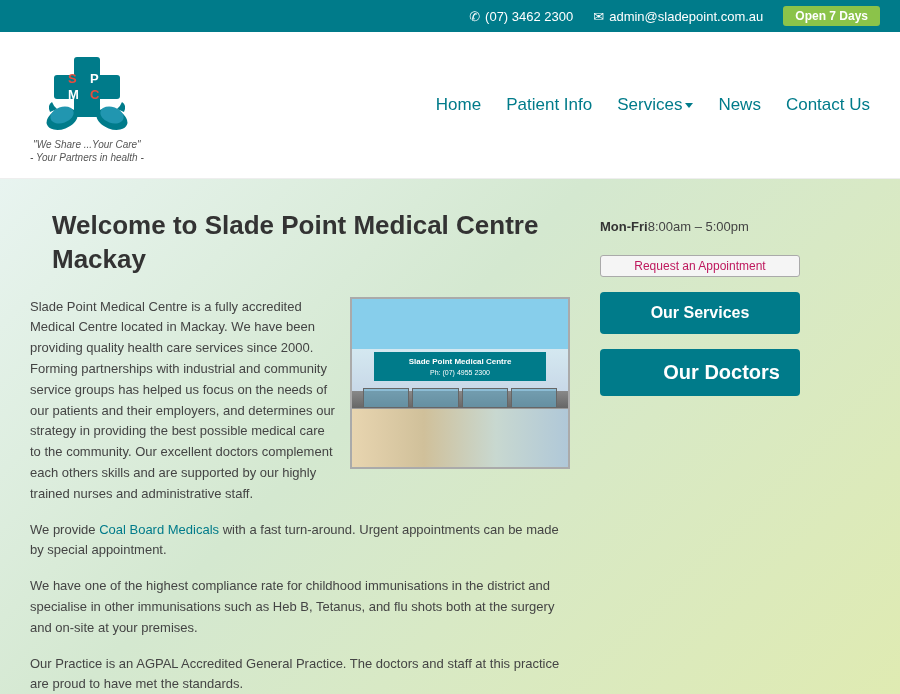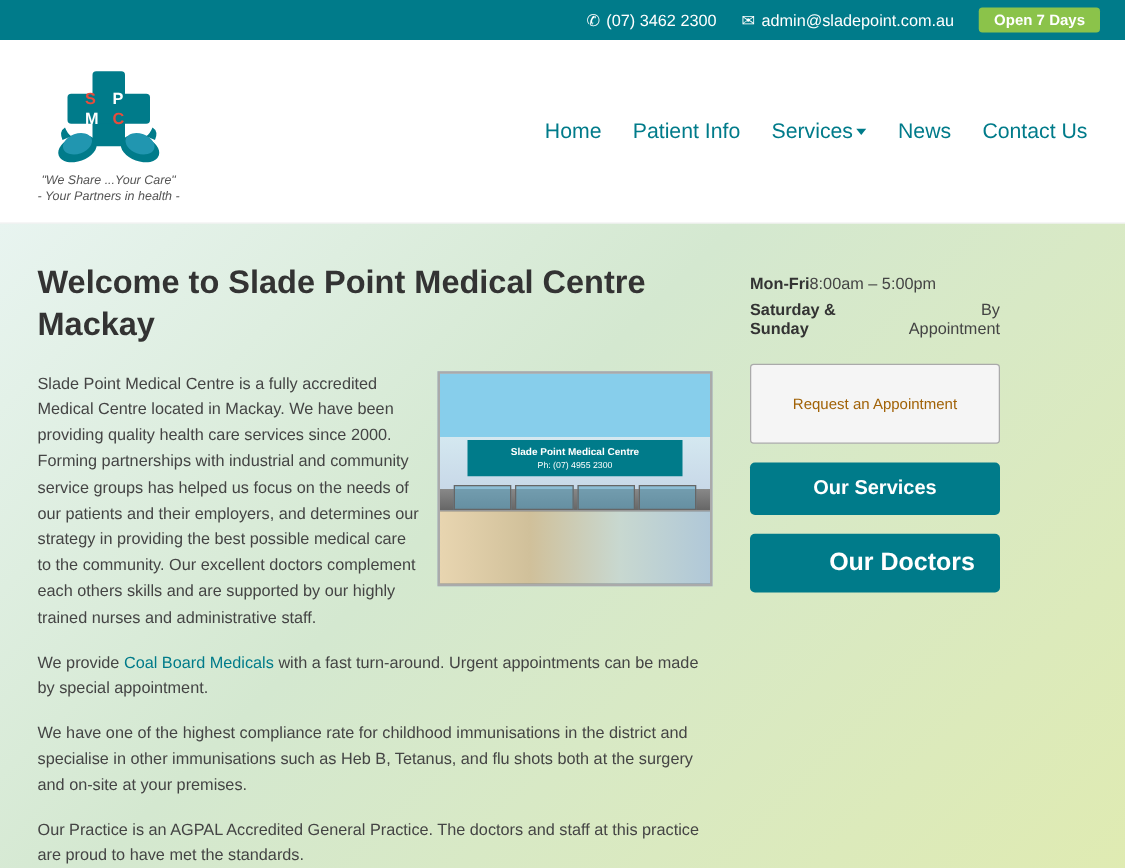--- a/index.html
+++ b/index.html
@@ -93,20 +93,21 @@
     .content-left {
       flex: 1;
       max-width: 540px;
     }
     .page-title {
       font-size: 26px;
       font-weight: bold;
       color: #333;
       margin-bottom: 20px;
       line-height: 1.3;
+      margin-left: 22px;
     }
 
     .body-text {
       font-size: 13px;
       color: #444;
       line-height: 1.6;
       margin-bottom: 15px;
     }
     .body-text a, .link {
       color: #007b8a;
@@ -203,22 +204,22 @@
     }
     .hours-value {
       color: #444;
       font-size: 13px;
       text-align: right;
     }
 
     .btn-appointment {
       border: 1px solid #aaa;
       background: #f5f5f5;
-      color: #a16207;
-      padding: 24px 14px;
+      color: #be185d;
+      padding: 3px 14px;
       font-size: 12px;
       cursor: pointer;
       border-radius: 3px;
       width: 100%;
       text-align: center;
     }
 
     .btn-services {
       background: #007b8a;
       color: #fff;
@@ -355,24 +356,20 @@
     <p class="body-text">Our Practice is an AGPAL Accredited General Practice. The doctors and staff at this practice are proud to have met the standards.</p>
 
   </div>
 
   <div class="content-right">
     <div class="hours-section">
       <div class="hours-row">
         <span class="hours-label">Mon-Fri</span>
         <span class="hours-value">8:00am – 5:00pm</span>
       </div>
-      <div class="hours-row">
-        <span class="hours-label">Saturday &amp; Sunday</span>
-        <span class="hours-value">By Appointment</span>
-      </div>
     </div>
 
     <button class="btn-appointment">Request an Appointment</button>
 
     <button class="btn-services">Our Services</button>
 
     <button class="btn-doctors">Our Doctors</button>
   </div>
 </div>
 

